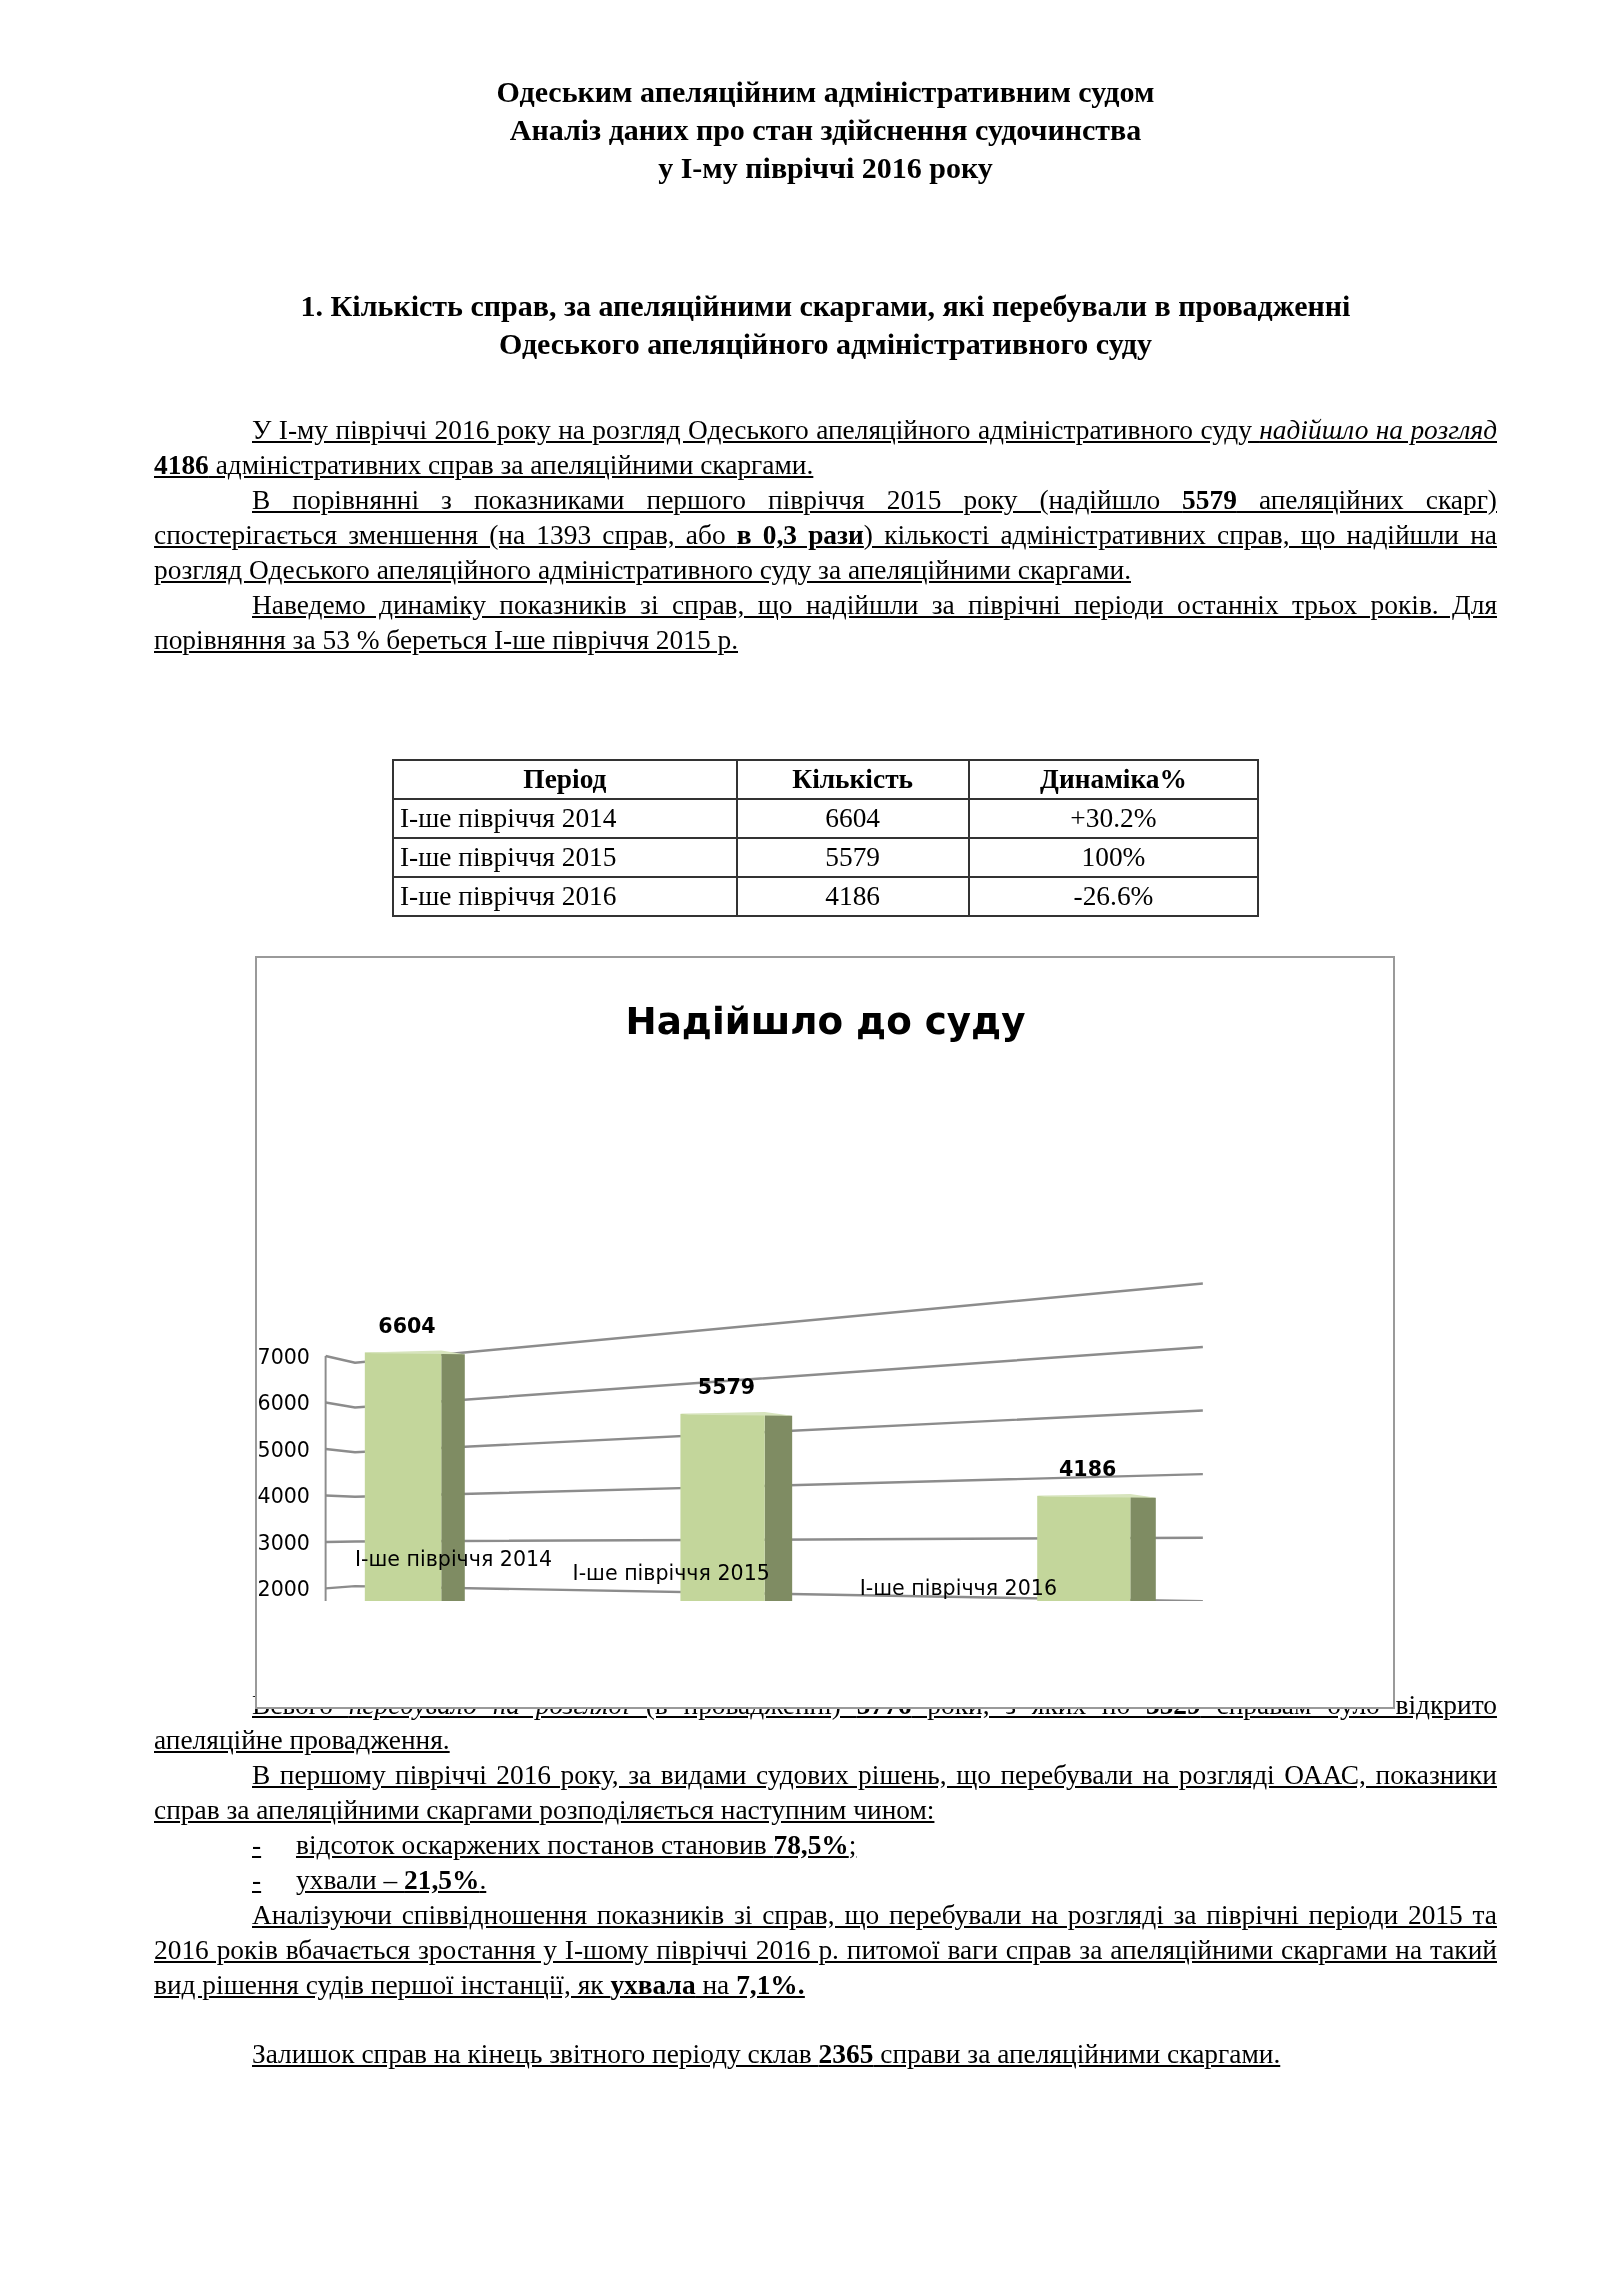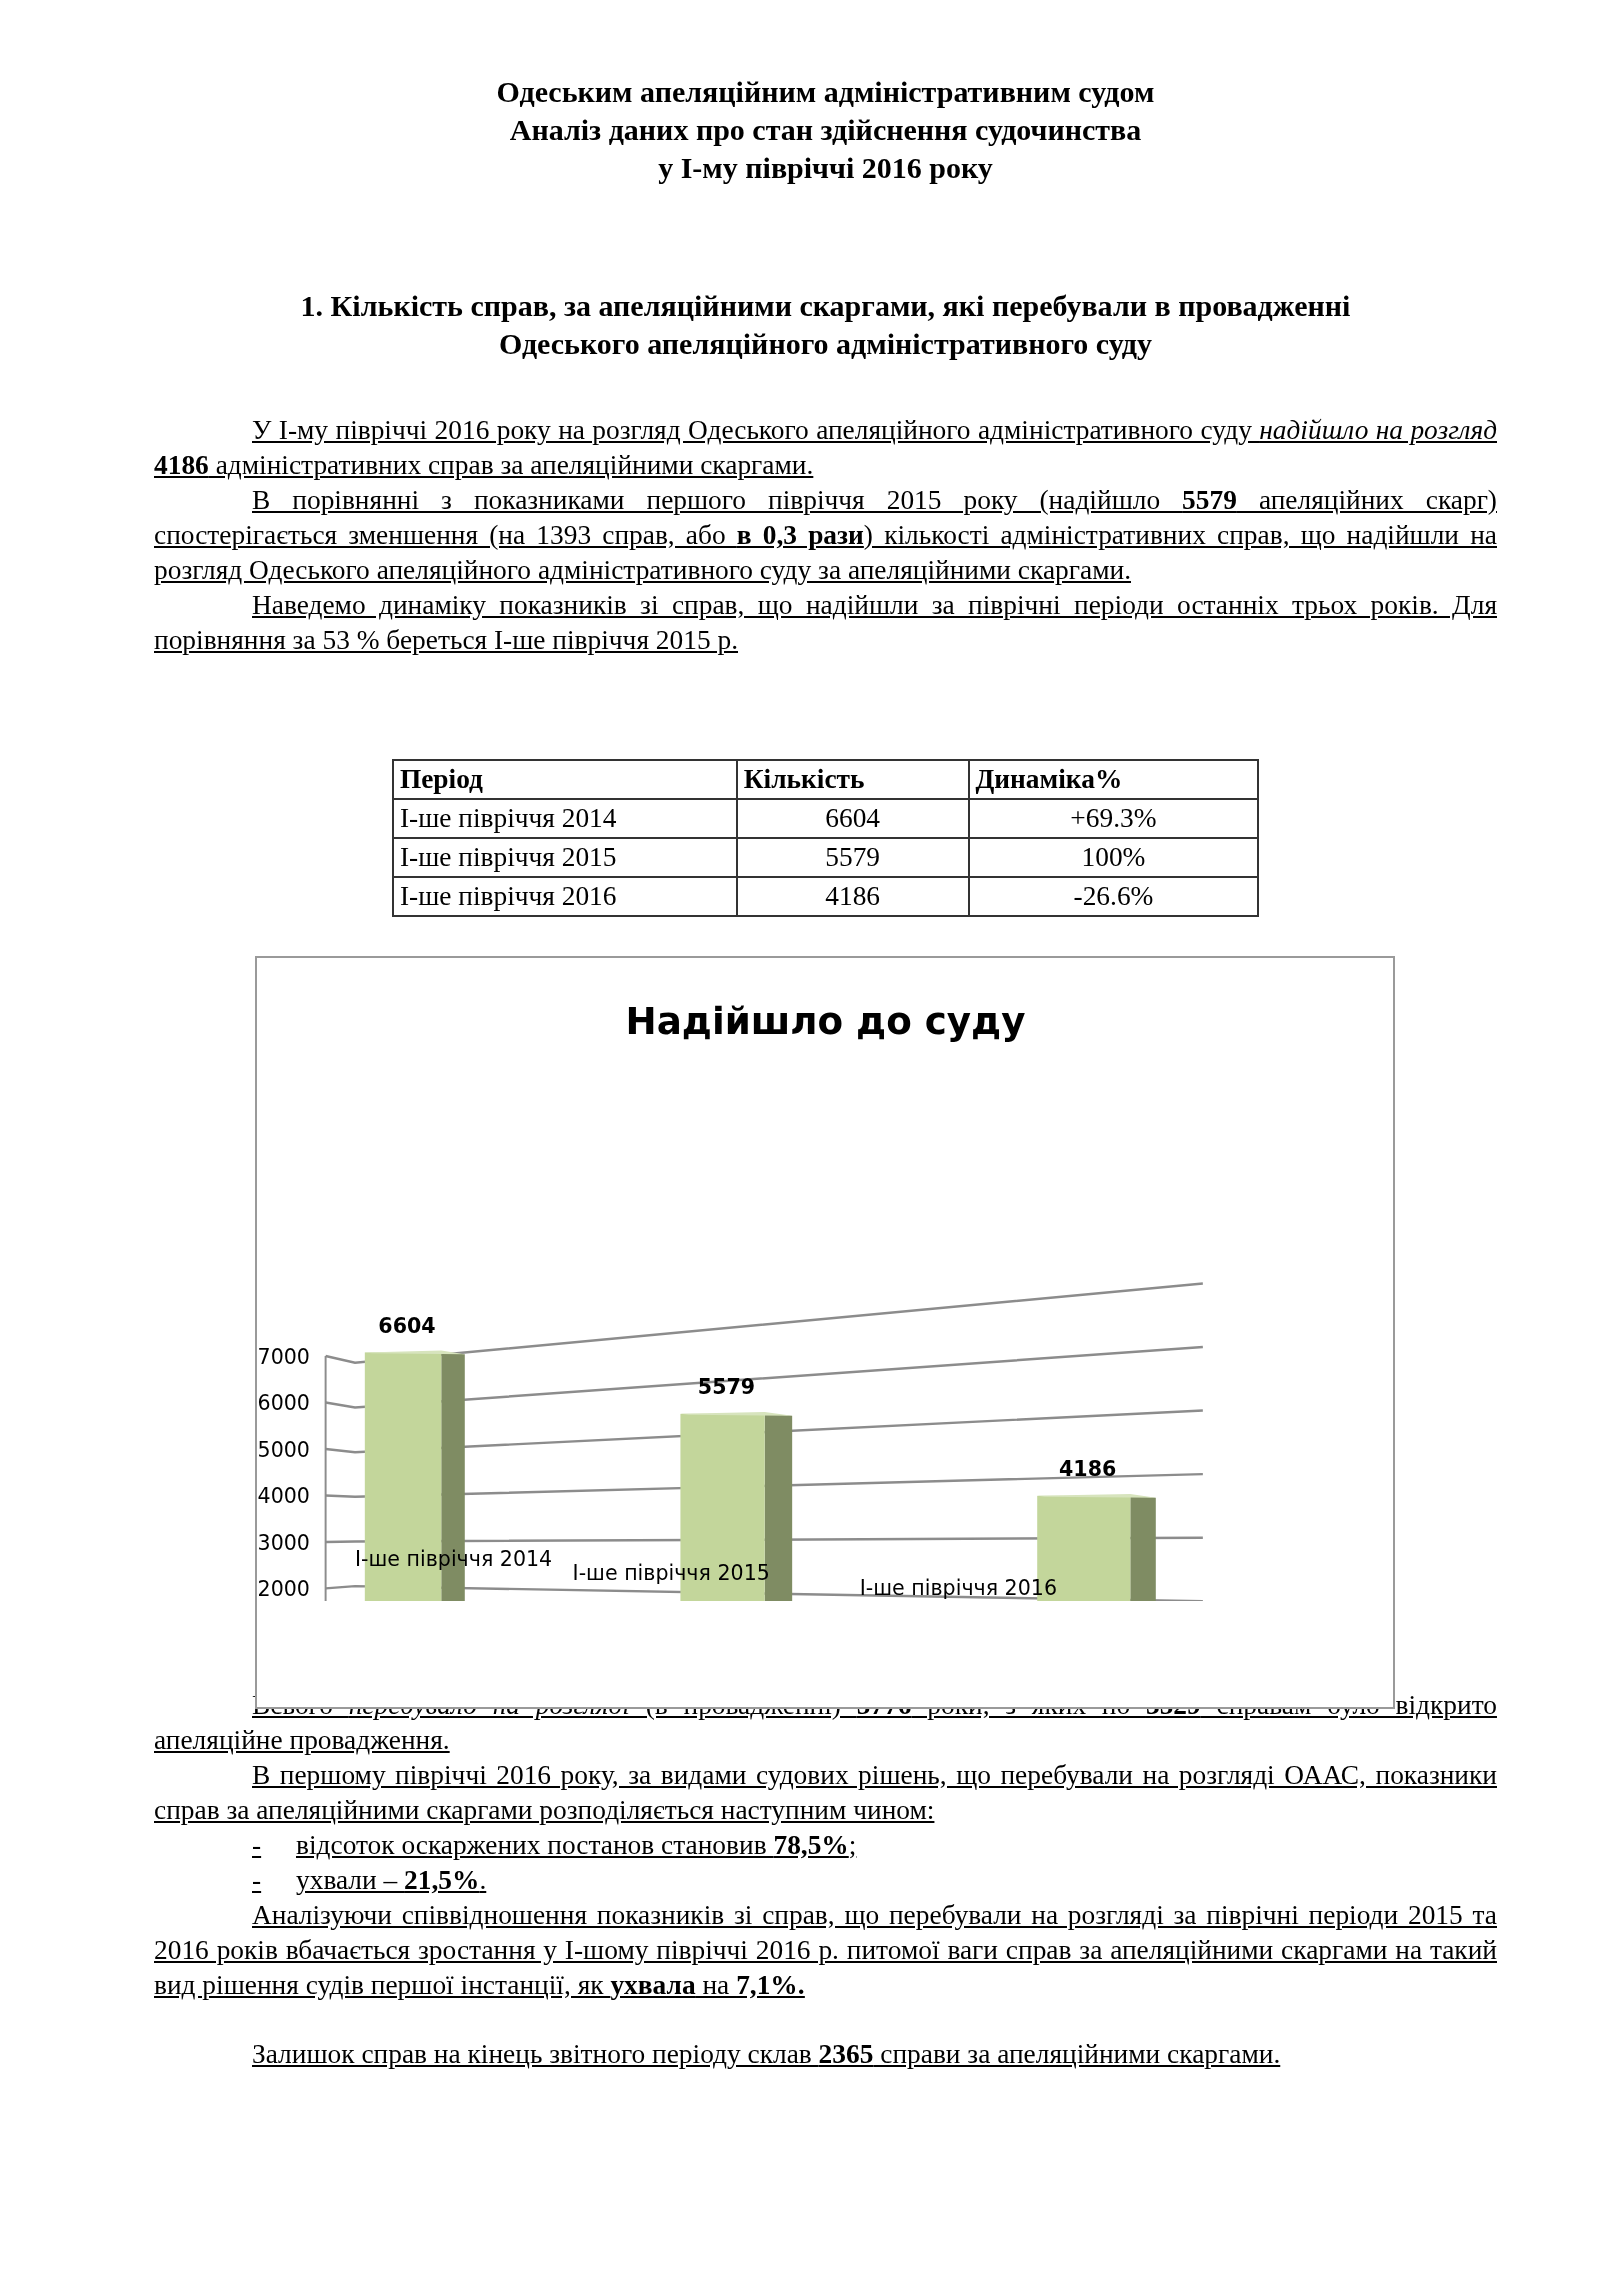--- a/index.html
+++ b/index.html
@@ -32,21 +32,21 @@
   .bullet .dash { width: 44px; flex: none; }
 
   
   .stats-table {
     position: absolute; left: 238px; top: 759px; border-collapse: collapse;
     font-size: 27.4px; line-height: 37px;
   }
   .stats-table th, .stats-table td {
     border: 2px solid #333; padding: 0 5.9px; height: 37px; white-space: nowrap;
   }
-  .stats-table th { font-weight: bold; text-align: left; margin-left: 16px; }
+  .stats-table th { font-weight: bold; text-align: center; margin-left: 16px; }
   .stats-table td.c { text-align: center; }
   .stats-table td.l { text-align: left; }
   .col1 { width: 330px; } .col2 { width: 218px; } .col3 { width: 276px; }
 
   
   .chart-box {
     position: absolute; left: 255px; top: 956px; width: 1140px; height: 753px;
     border: 2px solid #9a9a9a; box-sizing: border-box; background: #fff;
   }
   .chart-box svg { position: absolute; left: 0; top: 0; }
@@ -80,21 +80,21 @@
       <tr>
         <th class="col1">Період</th>
         <th class="col2">Кількість</th>
         <th class="col3">Динаміка%</th>
       </tr>
     </thead>
     <tbody>
       <tr>
         <td class="l">І-ше півріччя 2014</td>
         <td class="c">6604</td>
-        <td class="c">+69.3%</td>
+        <td class="c">+30.2%</td>
       </tr>
       <tr>
         <td class="l">І-ше півріччя 2015</td>
         <td class="c">5579</td>
         <td class="c">100%</td>
       </tr>
       <tr>
         <td class="l">І-ше півріччя 2016</td>
         <td class="c">4186</td>
         <td class="c">-26.6%</td>

